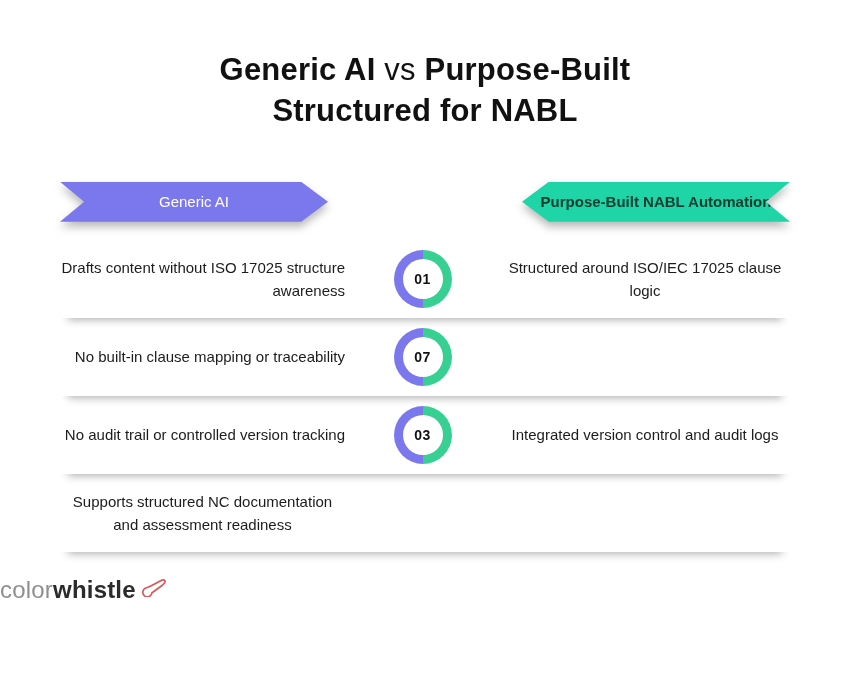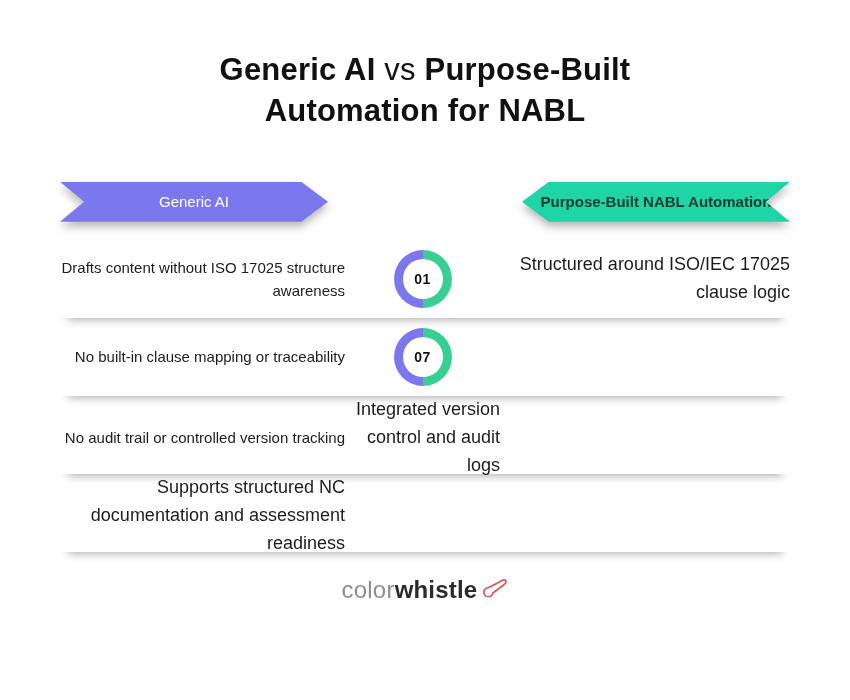--- a/index.html
+++ b/index.html
@@ -53,21 +53,21 @@
   
   .rows { width: 730px; margin: 18px auto 0; }
   .row {
     display: grid;
     grid-template-columns: 285px 1fr 290px;
     align-items: center;
     height: 78px;
     box-shadow: 0 10px 8px -8px rgba(0,0,0,0.30);
   }
   .cell-left  { text-align: right; font-size: 15px; line-height: 1.55; }
-  .cell-right { text-align: right;  font-size: 18px; line-height: 1.55; }
+  .cell-right { text-align: center;  font-size: 15px; line-height: 1.55; }
   .cell-center { display: flex; align-items: center; justify-content: center; }
 
   .ring {
     width: 58px; height: 58px; border-radius: 50%;
     background: conic-gradient(from 0deg, #37d092 0deg 180deg, #7b78ee 180deg 360deg);
     position: relative;
     display: flex; align-items: center; justify-content: center;
   }
   .ring::before {
     content: "";
@@ -76,34 +76,34 @@
   }
   .ring .num {
     position: relative; z-index: 1;
     font-size: 14px; font-weight: 700; color: #111111;
     letter-spacing: 0.5px;
   }
 
   
   .footer {
     margin-top: 24px;
-    display: flex; align-items: center; justify-content: center;
+    display: flex; align-items: center; justify-content: flex-start;
     gap: 3px;
   }
   .logo-text { font-size: 24px; letter-spacing: 0.2px; }
   .logo-light { color: #8f8f8f; font-weight: 400; }
   .logo-bold  { color: #2b2b2b; font-weight: 700; }
   .whistle-svg { margin-left: 2px; margin-top: -8px; }
 </style>
 </head>
 <body>
 
 <div class="canvas">
 
-  <h1 class="title"><span>Generic AI</span><span class="vs"> vs </span><span>Purpose-Built Automation for NABL</span></h1>
+  <h1 class="title"><span>Generic AI</span><span class="vs"> vs </span><span>Purpose-Built Structured for NABL</span></h1>
 
   <div class="banners">
     <div class="ribbon-wrap">
       <div class="ribbon ribbon-left">
         <span>Generic AI</span>
       </div>
     </div>
     <div class="ribbon-wrap">
       <div class="ribbon ribbon-right">
         <span>Purpose-Built NABL Automation</span>
@@ -127,20 +127,25 @@
       <div class="cell-left">No built-in clause mapping or traceability</div>
       <div class="cell-center">
         <div class="ring">
           <span class="num">07</span>
         </div>
       </div>
     </div>
 
     <div class="row">
       <div class="cell-left">No audit trail or controlled version tracking</div>
+      <div class="cell-center">
+        <div class="ring">
+          <span class="num">03</span>
+        </div>
+      </div>
       <div class="cell-right">Integrated version control and audit logs</div>
     </div>
 
 
     <div class="row">
       <div class="cell-right">Supports structured NC documentation and assessment readiness</div>
     </div>
 
   </div>
 

